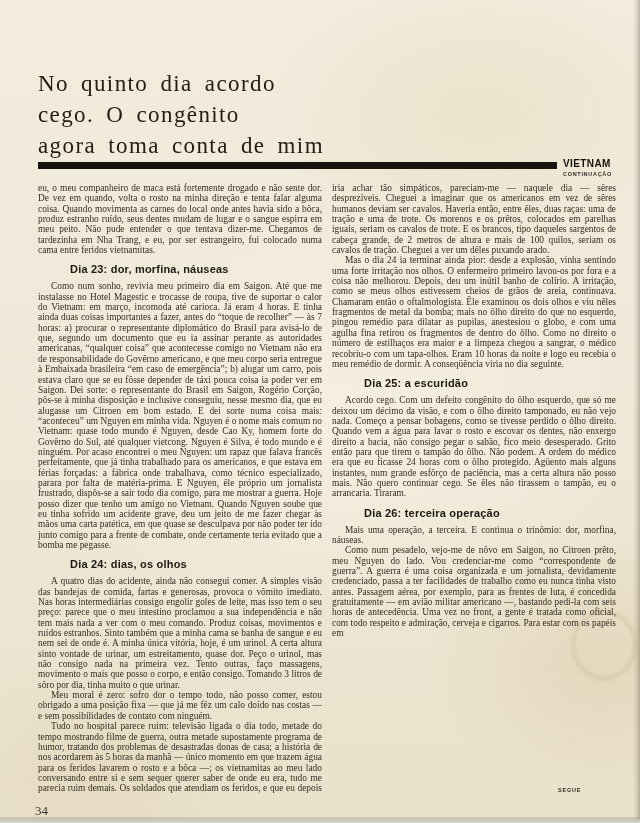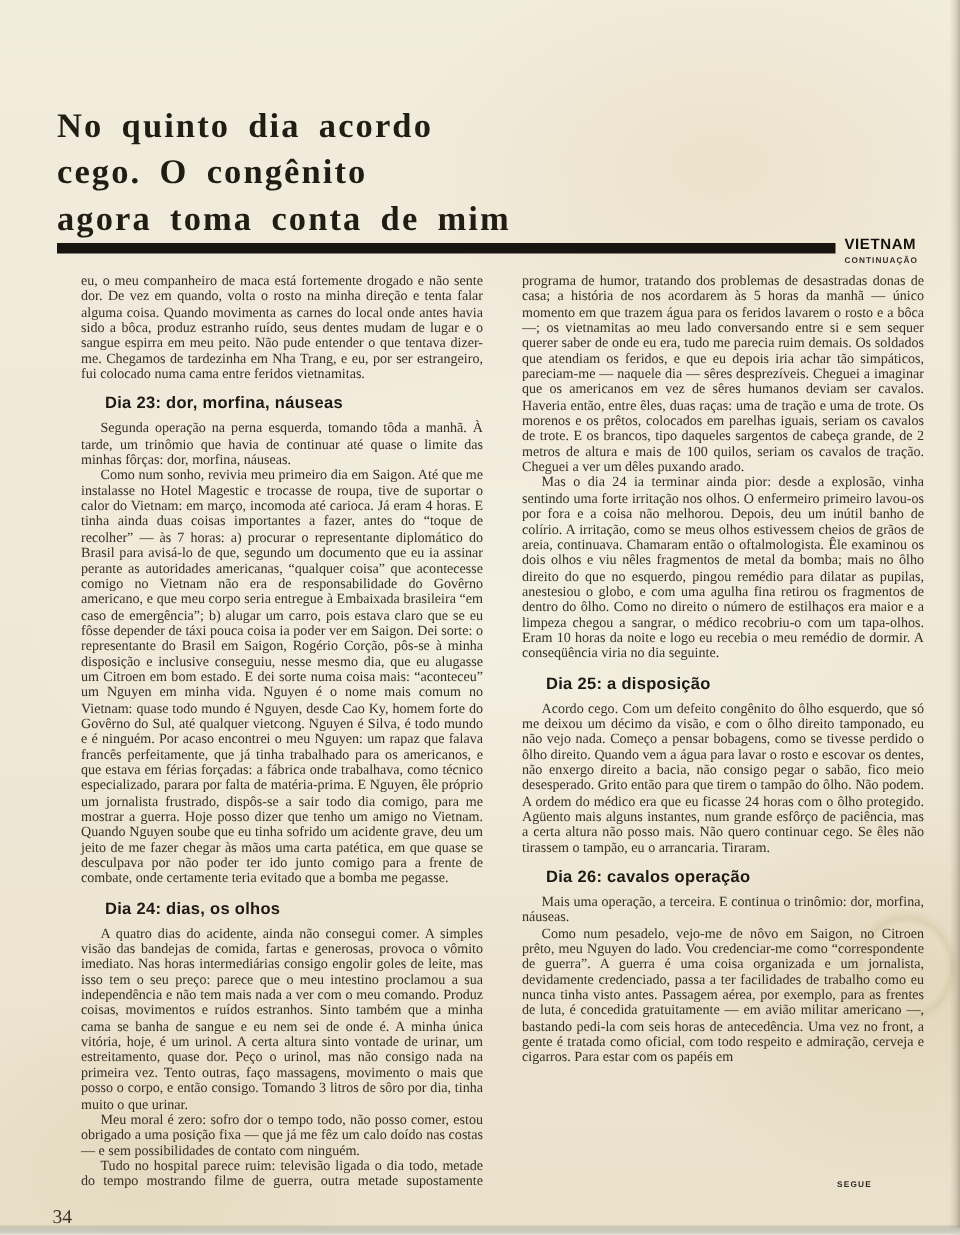--- a/index.html
+++ b/index.html
@@ -26,21 +26,21 @@
     background: linear-gradient(90deg, transparent, rgba(110,100,80,0.18) 60%, rgba(90,82,66,0.38));
     pointer-events: none;
   }
   .edge-bottom {
     position: absolute; left: 0; bottom: 0; width: 100%; height: 6px;
     background: linear-gradient(180deg, rgba(120,115,100,0.25), #c9c8bc 55%, #d8d7cd);
     pointer-events: none;
   }
   .headline {
     position: absolute; left: 38px; top: 68px; width: 480px;
-    font-size: 23px; line-height: 31px; font-weight: 700;
+    font-size: 23px; line-height: 31px; font-weight: 400;
     letter-spacing: 1.4px; word-spacing: 5px; color: #211c14;
   }
   .rule {
     position: absolute; left: 38px; top: 162px; width: 519px; height: 7px;
     background: #181410;
   }
   .continuation-tag {
     position: absolute; left: 563px; top: 158px; width: 70px;
     font-family: "Liberation Sans", sans-serif; color: #15120e;
   }
@@ -53,21 +53,21 @@
     font-size: 9.4px; line-height: 10.35px; color: #342e24;
     hyphens: auto;
   }
   .section-heading {
     font-family: "Liberation Sans", sans-serif; font-weight: 700;
     font-size: 11px; line-height: 13px; color: #1d1914;
     margin: 8px 0 5px 0; letter-spacing: 0.2px;
     break-after: avoid;
     padding-left: 32px;
   }
-  .para { text-indent: 13px; margin-left: 16px; }
+  .para { text-indent: 13px; }
   .para.continued { text-indent: 0; }
   .page-number {
     position: absolute; left: 35px; top: 803px;
     font-size: 13px; color: #3a352b;
   }
   .segue {
     position: absolute; left: 558px; top: 787px;
     font-family: "Liberation Sans", sans-serif;
     font-size: 5.5px; font-weight: 700; letter-spacing: 0.8px; color: #2c2820;
   }
@@ -87,33 +87,32 @@
 
 <div class="continuation-tag">
   <div class="tag-title">VIETNAM</div>
   <div class="tag-sub">CONTINUAÇÃO</div>
 </div>
 
 <div class="article">
   <p class="para continued">eu, o meu companheiro de maca está fortemente drogado e não sente dor. De vez em quando, volta o rosto na minha direção e tenta falar alguma coisa. Quando movimenta as carnes do local onde antes havia sido a bôca, produz estranho ruído, seus dentes mudam de lugar e o sangue espirra em meu peito. Não pude entender o que tentava dizer-me. Chegamos de tardezinha em Nha Trang, e eu, por ser estrangeiro, fui colocado numa cama entre feridos vietnamitas.</p>
 
   <h2 class="section-heading">Dia 23: dor, morfina, náuseas</h2>
-  <p class="para">Segunda operação na perna esquerda, tomando tôda a manhã. À tarde, um trinômio que havia de continuar até quase o limite das minhas fôrças: dor, morfina, náuseas.</p>
   <p class="para">Como num sonho, revivia meu primeiro dia em Saigon. Até que me instalasse no Hotel Magestic e trocasse de roupa, tive de suportar o calor do Vietnam: em março, incomoda até carioca. Já eram 4 horas. E tinha ainda duas coisas importantes a fazer, antes do “toque de recolher” — às 7 horas: a) procurar o representante diplomático do Brasil para avisá-lo de que, segundo um documento que eu ia assinar perante as autoridades americanas, “qualquer coisa” que acontecesse comigo no Vietnam não era de responsabilidade do Govêrno americano, e que meu corpo seria entregue à Embaixada brasileira “em caso de emergência”; b) alugar um carro, pois estava claro que se eu fôsse depender de táxi pouca coisa ia poder ver em Saigon. Dei sorte: o representante do Brasil em Saigon, Rogério Corção, pôs-se à minha disposição e inclusive conseguiu, nesse mesmo dia, que eu alugasse um Citroen em bom estado. E dei sorte numa coisa mais: “aconteceu” um Nguyen em minha vida. Nguyen é o nome mais comum no Vietnam: quase todo mundo é Nguyen, desde Cao Ky, homem forte do Govêrno do Sul, até qualquer vietcong. Nguyen é Silva, é todo mundo e é ninguém. Por acaso encontrei o meu Nguyen: um rapaz que falava francês perfeitamente, que já tinha trabalhado para os americanos, e que estava em férias forçadas: a fábrica onde trabalhava, como técnico especializado, parara por falta de matéria-prima. E Nguyen, êle próprio um jornalista frustrado, dispôs-se a sair todo dia comigo, para me mostrar a guerra. Hoje posso dizer que tenho um amigo no Vietnam. Quando Nguyen soube que eu tinha sofrido um acidente grave, deu um jeito de me fazer chegar às mãos uma carta patética, em que quase se desculpava por não poder ter ido junto comigo para a frente de combate, onde certamente teria evitado que a bomba me pegasse.</p>
 
   <h2 class="section-heading">Dia 24: dias, os olhos</h2>
   <p class="para">A quatro dias do acidente, ainda não consegui comer. A simples visão das bandejas de comida, fartas e generosas, provoca o vômito imediato. Nas horas intermediárias consigo engolir goles de leite, mas isso tem o seu preço: parece que o meu intestino proclamou a sua independência e não tem mais nada a ver com o meu comando. Produz coisas, movimentos e ruídos estranhos. Sinto também que a minha cama se banha de sangue e eu nem sei de onde é. A minha única vitória, hoje, é um urinol. A certa altura sinto vontade de urinar, um estreitamento, quase dor. Peço o urinol, mas não consigo nada na primeira vez. Tento outras, faço massagens, movimento o mais que posso o corpo, e então consigo. Tomando 3 litros de sôro por dia, tinha muito o que urinar.</p>
   <p class="para">Meu moral é zero: sofro dor o tempo todo, não posso comer, estou obrigado a uma posição fixa — que já me fêz um calo doído nas costas — e sem possibilidades de contato com ninguém.</p>
   <p class="para">Tudo no hospital parece ruim: televisão ligada o dia todo, metade do tempo mostrando filme de guerra, outra metade supostamente programa de humor, tratando dos problemas de desastradas donas de casa; a história de nos acordarem às 5 horas da manhã — único momento em que trazem água para os feridos lavarem o rosto e a bôca —; os vietnamitas ao meu lado conversando entre si e sem sequer querer saber de onde eu era, tudo me parecia ruim demais. Os soldados que atendiam os feridos, e que eu depois iria achar tão simpáticos, pareciam-me — naquele dia — sêres desprezíveis. Cheguei a imaginar que os americanos em vez de sêres humanos deviam ser cavalos. Haveria então, entre êles, duas raças: uma de tração e uma de trote. Os morenos e os prêtos, colocados em parelhas iguais, seriam os cavalos de trote. E os brancos, tipo daqueles sargentos de cabeça grande, de 2 metros de altura e mais de 100 quilos, seriam os cavalos de tração. Cheguei a ver um dêles puxando arado.</p>
   <p class="para">Mas o dia 24 ia terminar ainda pior: desde a explosão, vinha sentindo uma forte irritação nos olhos. O enfermeiro primeiro lavou-os por fora e a coisa não melhorou. Depois, deu um inútil banho de colírio. A irritação, como se meus olhos estivessem cheios de grãos de areia, continuava. Chamaram então o oftalmologista. Êle examinou os dois olhos e viu nêles fragmentos de metal da bomba; mais no ôlho direito do que no esquerdo, pingou remédio para dilatar as pupilas, anestesiou o globo, e com uma agulha fina retirou os fragmentos de dentro do ôlho. Como no direito o número de estilhaços era maior e a limpeza chegou a sangrar, o médico recobriu-o com um tapa-olhos. Eram 10 horas da noite e logo eu recebia o meu remédio de dormir. A conseqüência viria no dia seguinte.</p>
 
-  <h2 class="section-heading">Dia 25: a disposição</h2>
+  <h2 class="section-heading">Dia 25: a escuridão</h2>
   <p class="para">Acordo cego. Com um defeito congênito do ôlho esquerdo, que só me deixou um décimo da visão, e com o ôlho direito tamponado, eu não vejo nada. Começo a pensar bobagens, como se tivesse perdido o ôlho direito. Quando vem a água para lavar o rosto e escovar os dentes, não enxergo direito a bacia, não consigo pegar o sabão, fico meio desesperado. Grito então para que tirem o tampão do ôlho. Não podem. A ordem do médico era que eu ficasse 24 horas com o ôlho protegido. Agüento mais alguns instantes, num grande esfôrço de paciência, mas a certa altura não posso mais. Não quero continuar cego. Se êles não tirassem o tampão, eu o arrancaria. Tiraram.</p>
 
-  <h2 class="section-heading">Dia 26: cavalos operação</h2>
+  <h2 class="section-heading">Dia 26: terceira operação</h2>
   <p class="para">Mais uma operação, a terceira. E continua o trinômio: dor, morfina, náuseas.</p>
   <p class="para">Como num pesadelo, vejo-me de nôvo em Saigon, no Citroen prêto, meu Nguyen do lado. Vou credenciar-me como “correspondente de guerra”. A guerra é uma coisa organizada e um jornalista, devidamente credenciado, passa a ter facilidades de trabalho como eu nunca tinha visto antes. Passagem aérea, por exemplo, para as frentes de luta, é concedida gratuitamente — em avião militar americano —, bastando pedi-la com seis horas de antecedência. Uma vez no front, a gente é tratada como oficial, com todo respeito e admiração, cerveja e cigarros. Para estar com os papéis em</p>
 </div>
 
 <div class="page-number">34</div>
 <div class="segue">SEGUE</div>
 
 <div class="edge-right"></div>
 <div class="edge-bottom"></div>
 

